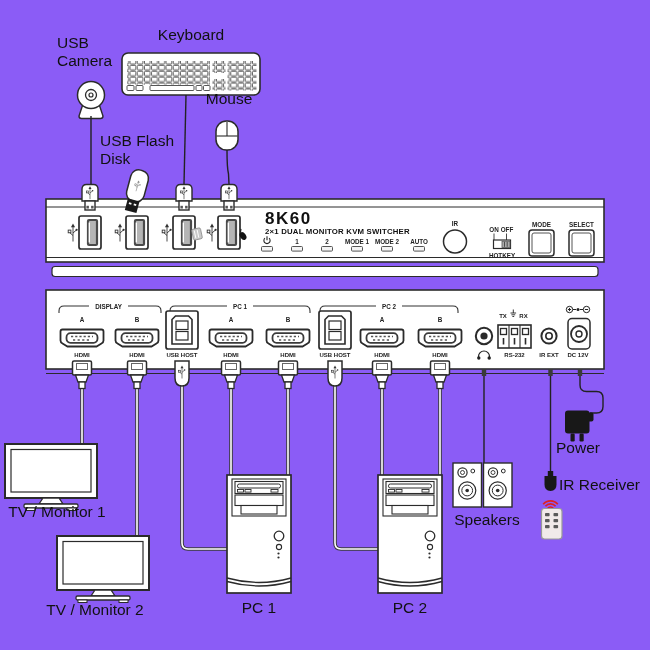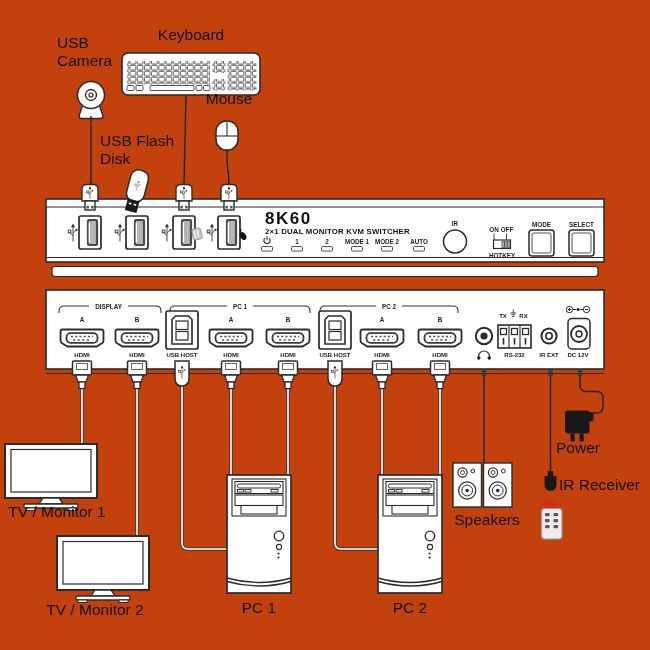--- a/index.html
+++ b/index.html
@@ -1,16 +1,16 @@
 <!DOCTYPE html>
 <html><head>
 <meta charset="utf-8">
 <style>
   html,body{margin:0;padding:0;background:#fff;}
-  .stage{position:relative;width:650px;height:650px;background:#c2410c;overflow:hidden;}
+  .stage{position:relative;width:650px;height:650px;background:#8b5cf6;overflow:hidden;}
   svg{display:block;}
   svg text{font-family:"Liberation Sans","DejaVu Sans",sans-serif;fill:#111;}
   .lbl-lg{font-size:15.5px;}
   .lbl-panel{font-size:6.3px;font-weight:bold;fill:#222;}
   .lbl-tiny{font-size:6px;font-weight:bold;fill:#222;}
   .lbl-model{font-size:17px;font-weight:bold;letter-spacing:1.5px;fill:#111;}
   .lbl-sub{font-size:7.8px;font-weight:bold;fill:#111;letter-spacing:.2px;}
   .ln{stroke:#2b2b2b;fill:#fff;}
   .nofill{fill:none;}
   .cable-o{stroke:#3a3a3a;stroke-width:3.6;fill:none;stroke-linejoin:round;}

